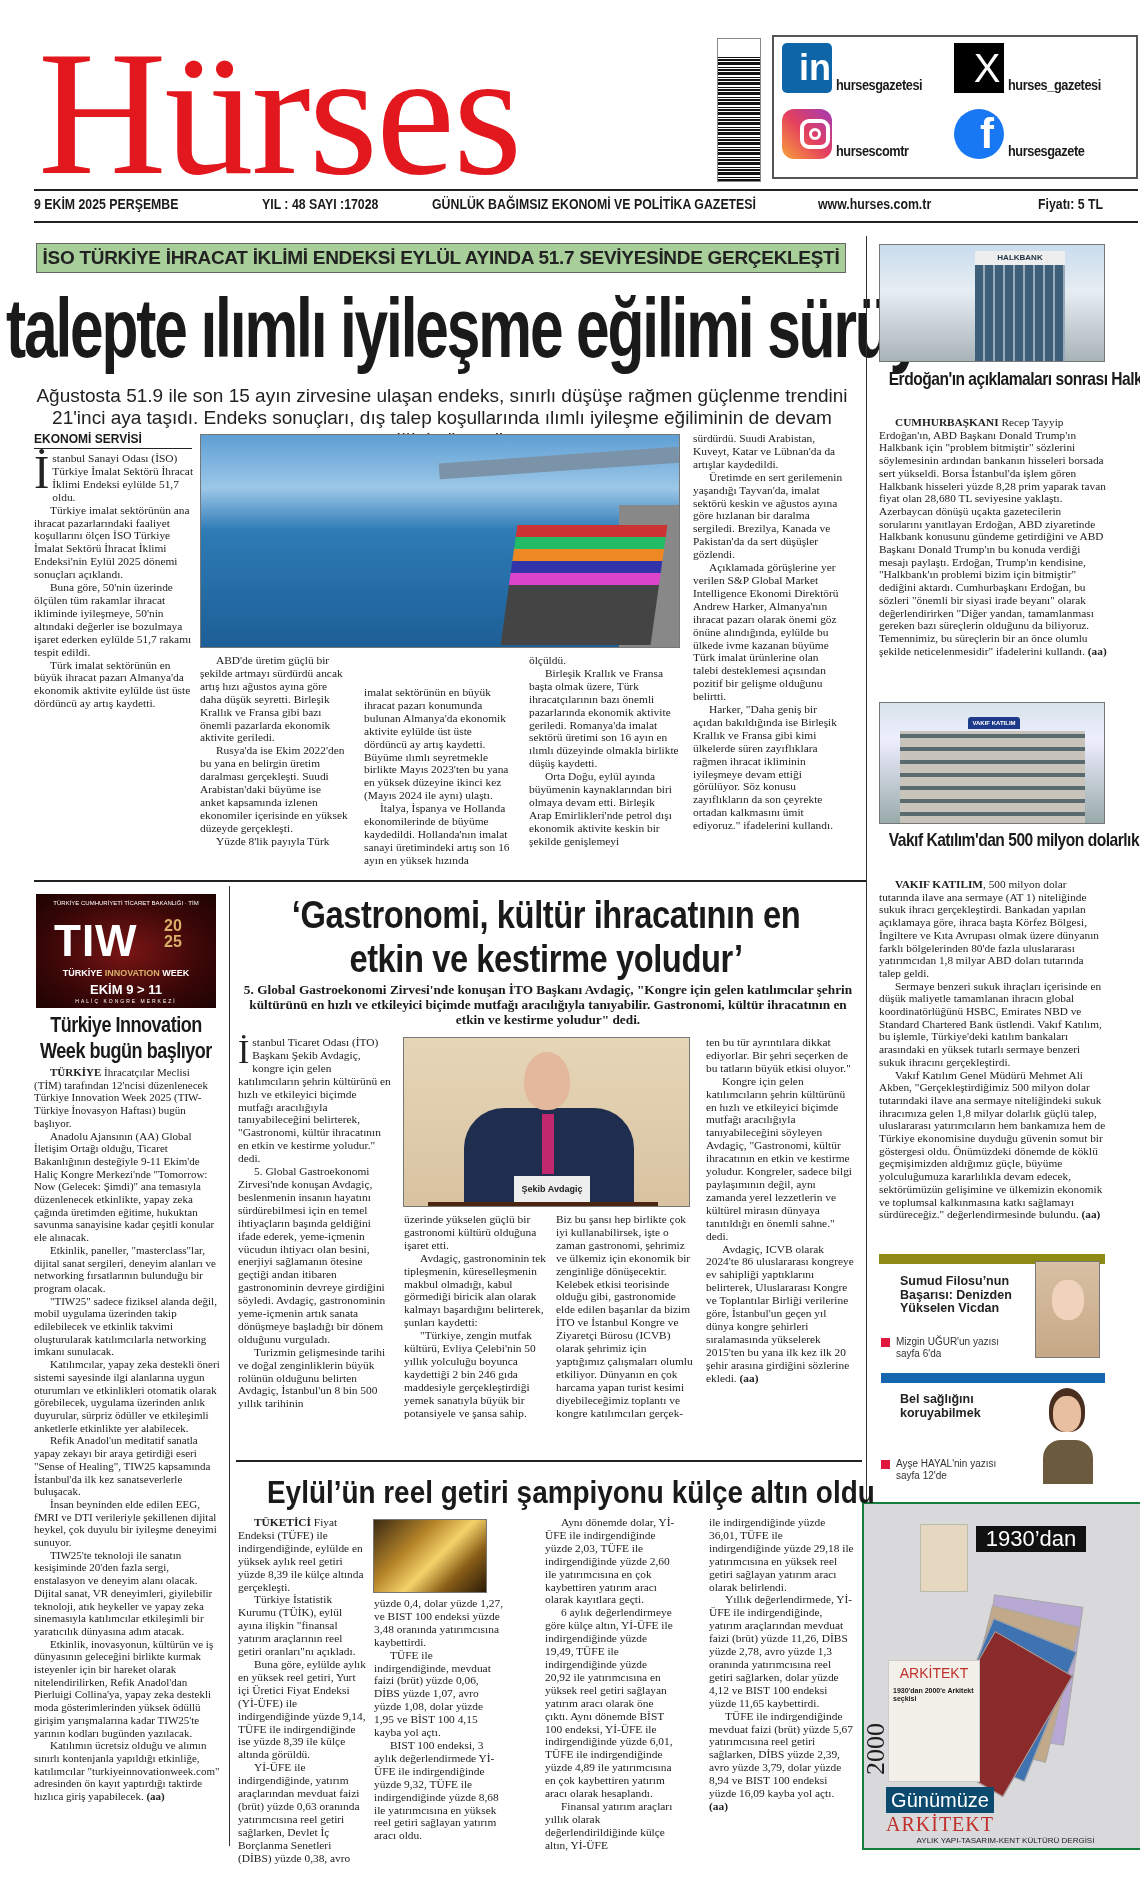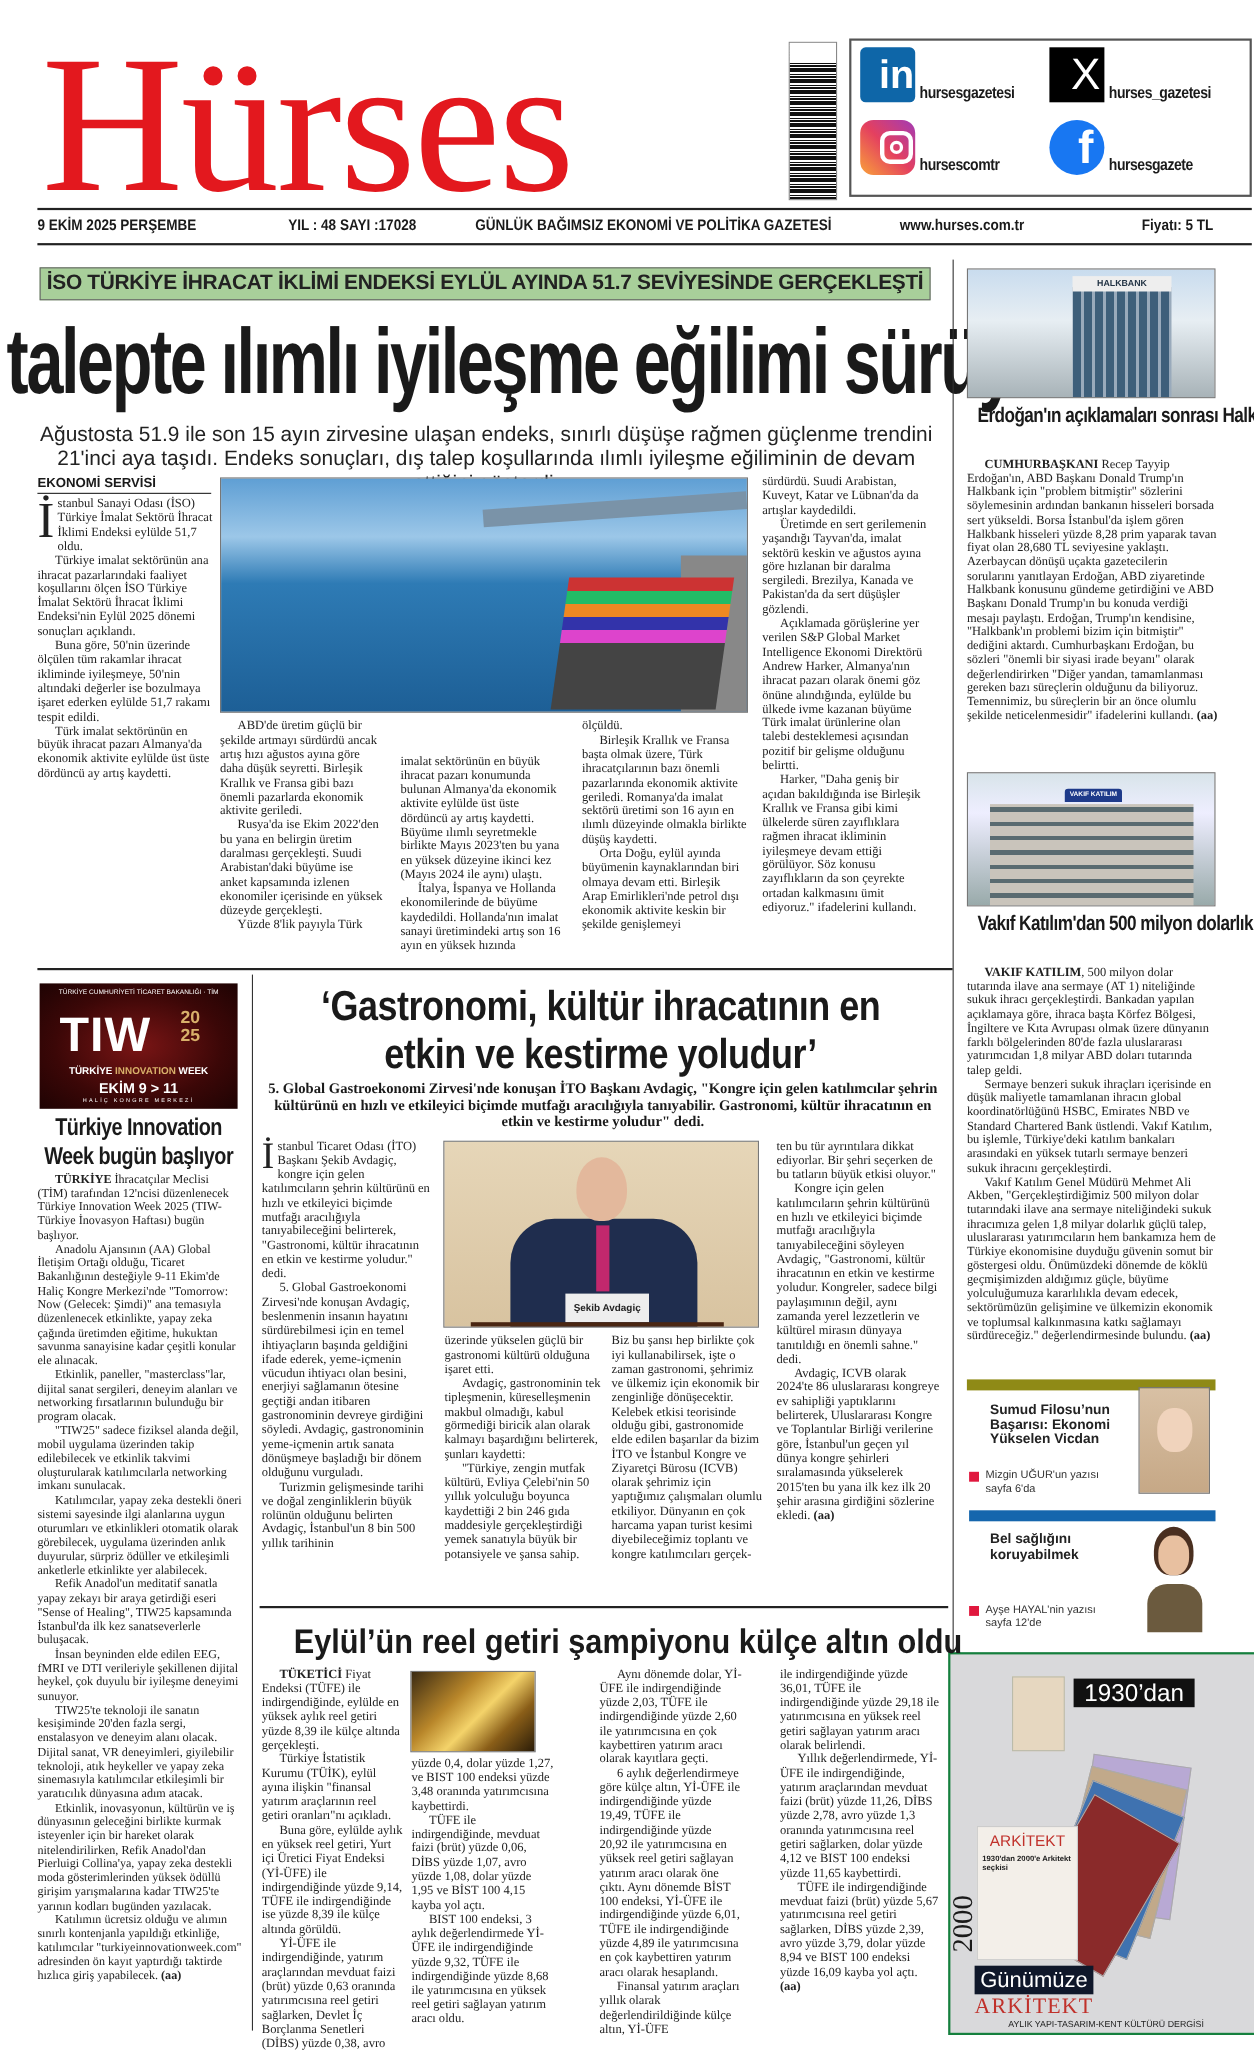--- a/index.html
+++ b/index.html
@@ -94,21 +94,21 @@
 
   
   .ad { left: 862px; top: 1502px; width: 287px; height: 348px; background: #d9d9db; border: 2px solid #15803d; overflow: hidden; }
   .ad .tag1 { position: absolute; left: 112px; top: 22px; width: 110px; height: 26px; background: #111; color: #fff; font-family: "Liberation Sans", sans-serif; font-size: 22px; line-height: 26px; text-align: center; }
   .ad .old { position:absolute; left: 56px; top: 20px; width: 48px; height: 68px; background: #e6d7c0; border: 1px solid #bba; }
   .ad .fan { position:absolute; width: 90px; height: 140px; border: 1px solid #aaa; }
   .ad .cover { position:absolute; left: 24px; top: 156px; width: 92px; height: 122px; background: #f3efe9; border: 1px solid #ccc; }
   .ad .cover .t { font-family: "Liberation Sans", sans-serif; font-size: 14px; color: #c0312b; text-align:center; margin-top: 4px; }
   .ad .cover .s { font-family: "Liberation Sans", sans-serif; font-weight: bold; font-size: 7px; margin: 6px 4px 0; line-height: 8px; }
   .ad .cover .y { font-family: "Liberation Serif", serif; font-size: 26px; position:absolute; left: 2px; bottom: 6px; transform: rotate(-90deg); transform-origin: left bottom; }
-  .ad .tag2 { position: absolute; left: 22px; top: 283px; width: 108px; height: 26px; background: #0f172a; color: #fff; font-family: "Liberation Sans", sans-serif; font-size: 20px; line-height: 26px; text-align: center; }
+  .ad .tag2 { position: absolute; left: 22px; top: 283px; width: 108px; height: 26px; background: #0c4a6e; color: #fff; font-family: "Liberation Sans", sans-serif; font-size: 20px; line-height: 26px; text-align: center; }
   .ad .brand { position: absolute; left: 22px; top: 309px; font-family: "Liberation Serif", serif; font-size: 20px; color: #c0312b; letter-spacing: 1px; }
   .ad .sub { position: absolute; left: 0; right: 0; top: 332px; text-align: center; font-family: "Liberation Sans", sans-serif; font-size: 8px; color: #222; }
 </style>
 </head>
 <body>
 
 <div class="abs logo">Hürses</div>
 <div class="abs barcode"></div>
 
 <div class="abs social-box">
@@ -198,21 +198,21 @@
     <div class="sign">VAKIF KATILIM</div>
   </div>
 <div class="abs side-head" style="left:866px; top:828px; width:252px;">Vakıf Katılım'dan 500 milyon dolarlık ilave ana sermaye niteliğinde sukuk ihracı</div>
 <div class="abs side-text" style="left:879px; top:878px; width:228px;">
   <p><b>VAKIF KATILIM</b><span>, 500 milyon dolar tutarında ilave ana sermaye (AT 1) niteliğinde sukuk ihracı gerçekleştirdi. Bankadan yapılan açıklamaya göre, ihraca başta Körfez Bölgesi, İngiltere ve Kıta Avrupası olmak üzere dünyanın farklı bölgelerinden 80'de fazla uluslararası yatırımcıdan 1,8 milyar ABD doları tutarında talep geldi.</span></p>
   <p>Sermaye benzeri sukuk ihraçları içerisinde en düşük maliyetle tamamlanan ihracın global koordinatörlüğünü HSBC, Emirates NBD ve Standard Chartered Bank üstlendi. Vakıf Katılım, bu işlemle, Türkiye'deki katılım bankaları arasındaki en yüksek tutarlı sermaye benzeri sukuk ihracını gerçekleştirdi.</p>
   <p><span>Vakıf Katılım Genel Müdürü Mehmet Ali Akben, "Gerçekleştirdiğimiz 500 milyon dolar tutarındaki ilave ana sermaye niteliğindeki sukuk ihracımıza gelen 1,8 milyar dolarlık güçlü talep, uluslararası yatırımcıların hem bankamıza hem de Türkiye ekonomisine duyduğu güvenin somut bir göstergesi oldu. Önümüzdeki dönemde de köklü geçmişimizden aldığımız güçle, büyüme yolculuğumuza kararlılıkla devam edecek, sektörümüzün gelişimine ve ülkemizin ekonomik ve toplumsal kalkınmasına katkı sağlamayı sürdüreceğiz." değerlendirmesinde bulundu.</span> <b>(aa)</b></p>
 </div>
 
 <div class="abs bar-olive"></div>
-<div class="abs col-title" style="left:900px; top:1275px; width:130px;">Sumud Filosu’nun Başarısı: Ekonomi Yükselen Vicdan</div>
+<div class="abs col-title" style="left:900px; top:1275px; width:130px;">Sumud Filosu’nun Başarısı: Denizden Yükselen Vicdan</div>
 <div class="abs col-ref" style="left:881px; top:1336px; width:150px;">
   <span class="sq"></span>
   <span><span>Mizgin UĞUR'un yazısı</span><br><span>sayfa 6'da</span></span>
 </div>
 <div class="abs photo portrait1">
     <div class="face"></div>
   </div>
 
 <div class="abs bar-blue"></div>
 <div class="abs col-title" style="left:900px; top:1393px; width:130px;">Bel sağlığını koruyabilmek</div>

